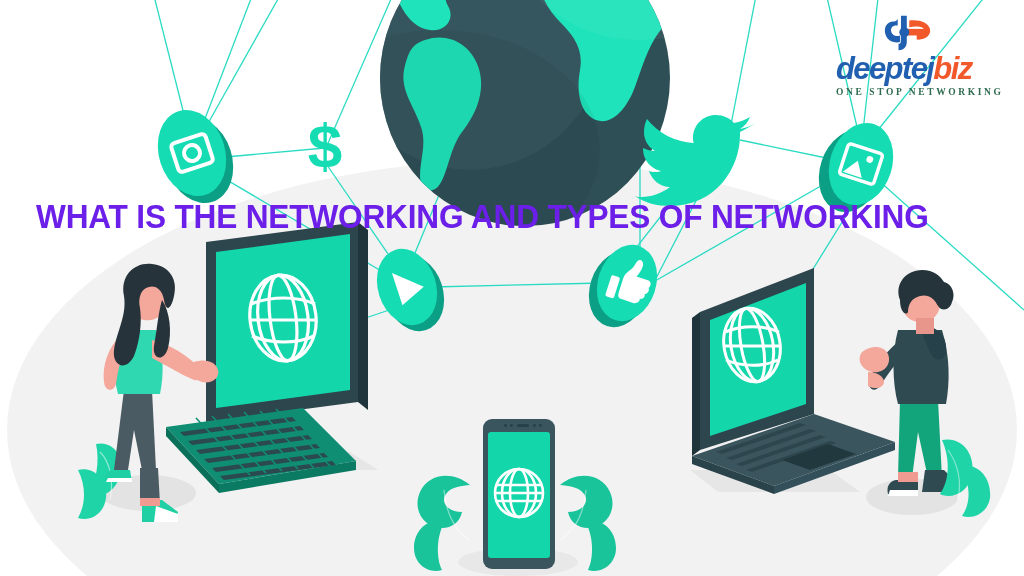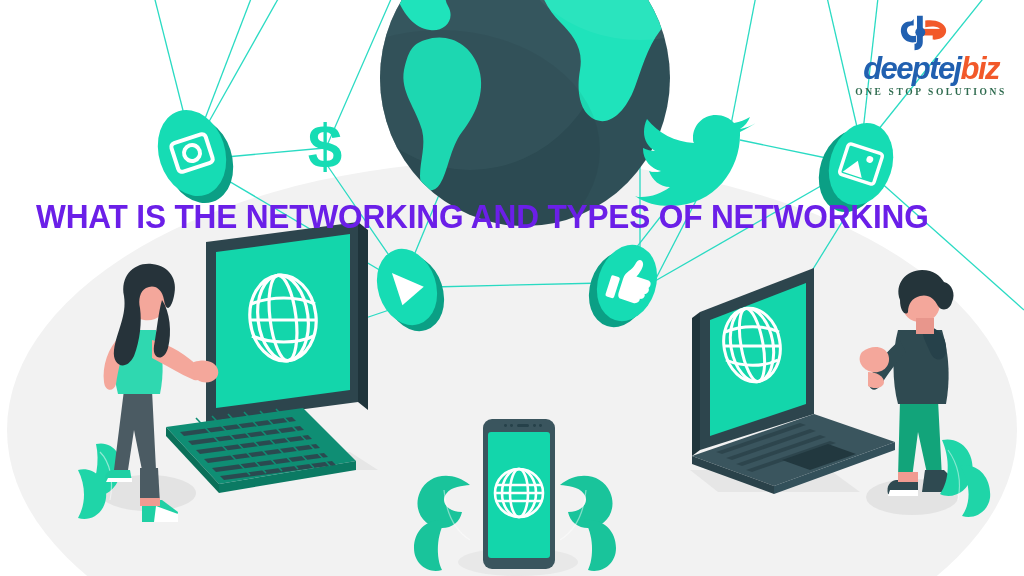--- a/index.html
+++ b/index.html
@@ -27,23 +27,23 @@
     font-family:"Liberation Sans Narrow","Liberation Sans",sans-serif;
     transform:scaleX(0.93);
     transform-origin:left center;
     white-space:nowrap;
     line-height:1.05;
     z-index:40;
   }
 
   
   #logo {
-    position:absolute; right:14px; top:14px;
+    position:absolute; right:30px; top:14px;
     width:158px; z-index:50;
-    text-align:center;
+    text-align:left;
   }
   #logo-mark { height:38px; display:block; margin:0 auto 1px auto; }
   #logo-word {
     font-family:"Liberation Sans", sans-serif;
     font-weight:bold;
     font-size:31px;
     letter-spacing:-1.6px;
     line-height:1;
     font-style:italic;
     white-space:nowrap;
@@ -378,16 +378,16 @@
                C10,16 14,13 19,14 L19,6 C17,9 15,9 14,9 Z" fill="#2160b0"></path>
       <path d="M20,2 L30,2 L30,34 C30,40 26,44 20,44 L20,36 C22,36 23,35 23,32 L23,2 Z" fill="#2160b0"></path>
       <path d="M33,8 C44,6 56,10 58,18 C60,26 52,32 42,31 L42,23 C48,24 52,22 51,19
                C50,15 42,14 33,16 Z" fill="#f2592a"></path>
       <path d="M26,18 L52,18 L52,26 L26,26 Z" fill="#f2592a"></path>
       <circle cx="27" cy="22" r="6" fill="#2160b0"></circle>
     </svg>
     <div id="logo-word">
       <span class="a">deeptej</span><span class="b">biz</span>
     </div>
-    <div id="logo-tag">ONE STOP SOLUTIONS</div>
+    <div id="logo-tag">ONE STOP NETWORKING</div>
   </div>
 
 </div>
 
 </body></html>

